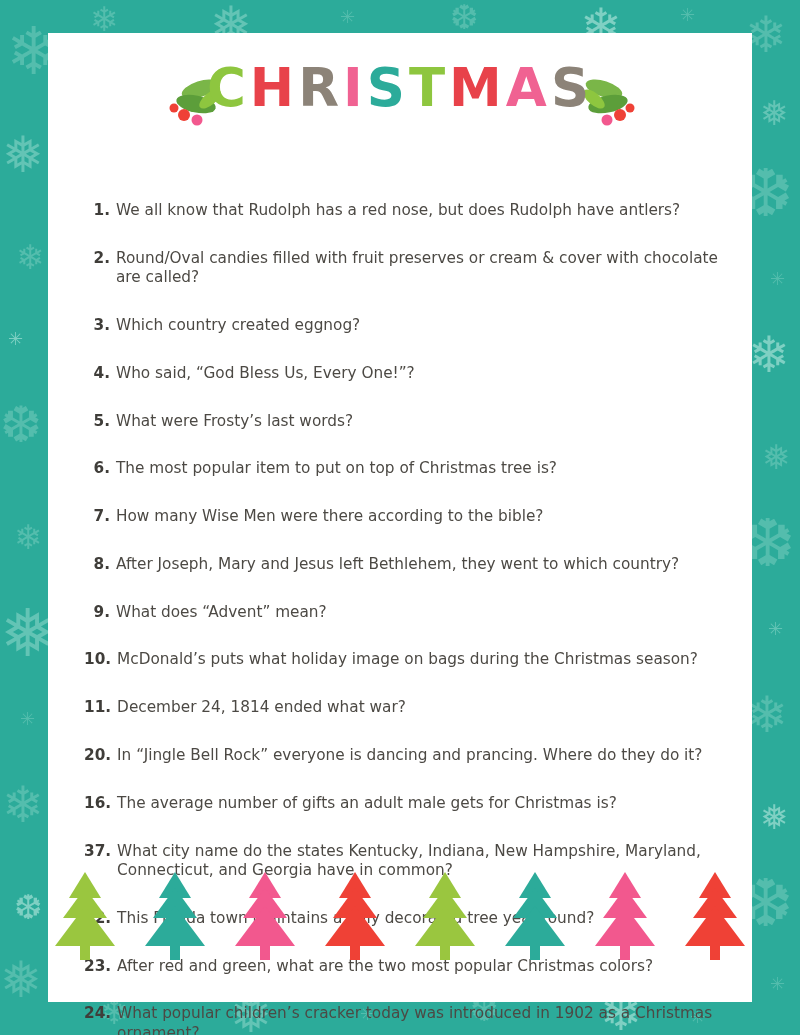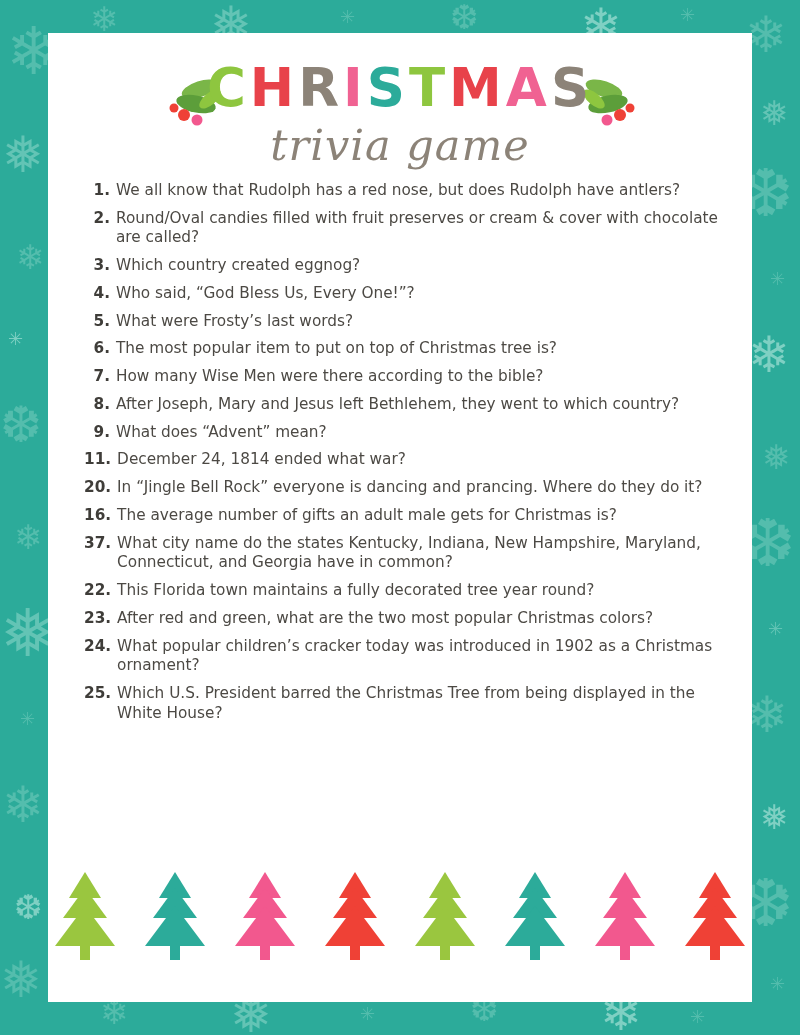--- a/index.html
+++ b/index.html
@@ -107,20 +107,21 @@
   .q-num {
     flex: 0 0 auto;
     min-width: 26px;
     text-align: right;
     font-weight: bold;
     margin-right: 6px;
     color: #3f3d39;
   }
   .q-text {
     flex: 1 1 auto;
+    margin-top: 20px;
   }
 
   
   .trees {
     position: absolute;
     left: 0;
     right: 0;
     bottom: 38px;
     height: 100px;
     display: flex;
@@ -201,21 +202,20 @@
           <ellipse cx="40" cy="29" rx="20" ry="8.5" fill="#5c9e3a" transform="rotate(-12 40 29)"></ellipse>
           <ellipse cx="26" cy="24" rx="13" ry="6" fill="#8ec63f" transform="rotate(40 26 24)"></ellipse>
           <circle cx="52" cy="40" r="6" fill="#ef4136"></circle>
           <circle cx="39" cy="45" r="5.5" fill="#f2588e"></circle>
           <circle cx="62" cy="33" r="4.5" fill="#ef4136"></circle>
         </svg>
       </div>
 
       <div class="title-wrap">
         <div class="title-main" id="title-main"><span style="color: rgb(142, 198, 63);">C</span><span style="color: rgb(232, 66, 74);">H</span><span style="color: rgb(140, 131, 120);">R</span><span style="color: rgb(240, 98, 146);">I</span><span style="color: rgb(44, 171, 154);">S</span><span style="color: rgb(142, 198, 63);">T</span><span style="color: rgb(232, 66, 74);">M</span><span style="color: rgb(240, 98, 146);">A</span><span style="color: rgb(140, 131, 120);">S</span></div>
-        <div class="title-sub">trivia game</div>
       </div>
     </div>
 
     <div class="questions" id="questions">
         <div class="q-row">
           <div class="q-num">1.</div>
           <div class="q-text">We all know that Rudolph has a red nose, but does Rudolph have antlers?</div>
         </div>
         <div class="q-row">
           <div class="q-num">2.</div>
@@ -241,20 +241,24 @@
           <div class="q-num">7.</div>
           <div class="q-text">How many Wise Men were there according to the bible?</div>
         </div>
         <div class="q-row">
           <div class="q-num">8.</div>
           <div class="q-text">After Joseph, Mary and Jesus left Bethlehem, they went to which country?</div>
         </div>
         <div class="q-row">
           <div class="q-num">9.</div>
           <div class="q-text">What does “Advent”  mean?</div>
+        </div>
+        <div class="q-row">
+          <div class="q-num">10.</div>
+          <div class="q-text">McDonald’s puts what holiday image on bags during the Christmas season?</div>
         </div>
         <div class="q-row">
           <div class="q-num">11.</div>
           <div class="q-text">December 24, 1814 ended what war?</div>
         </div>
         <div class="q-row">
           <div class="q-num">20.</div>
           <div class="q-text">In “Jingle Bell Rock” everyone is dancing and prancing. Where do they do it?</div>
         </div>
         <div class="q-row">

